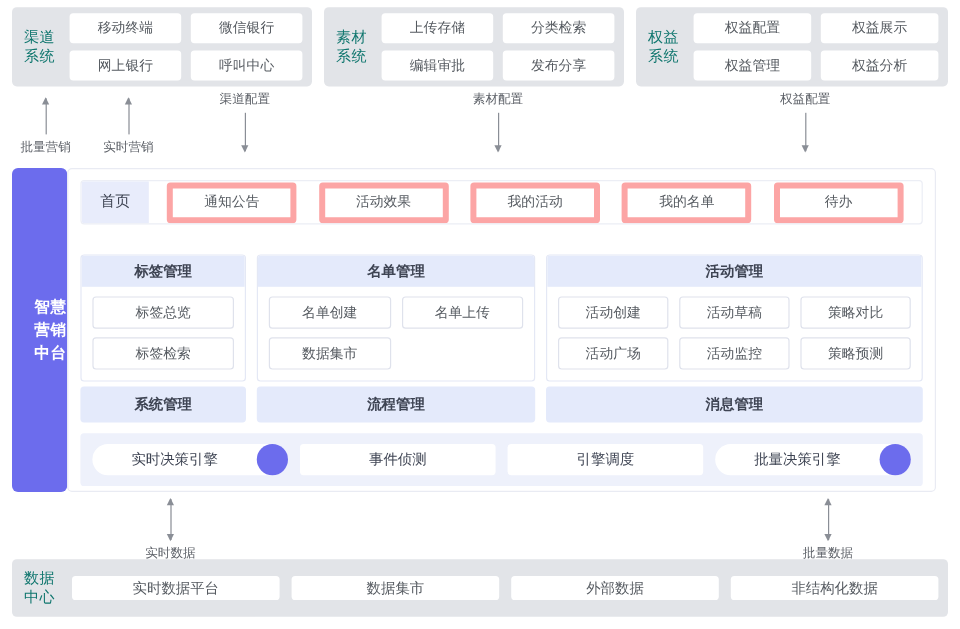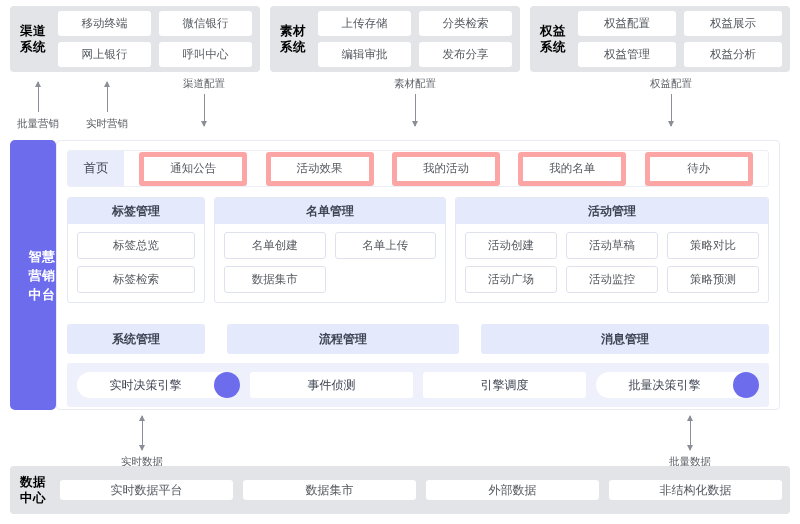--- a/index.html
+++ b/index.html
@@ -24,22 +24,22 @@
     display: flex;
     align-items: center;
     box-sizing: border-box;
   }
   .band-title {
     width: 46px;
     flex: 0 0 46px;
     text-align: center;
     font-size: 12.5px;
     line-height: 16px;
-    color: #000000;
-    font-weight: 700;
+    color: #0f766e;
+    font-weight: 400;
     letter-spacing: .5px;
   }
   .band-grid {
     flex: 1 1 auto;
     display: grid;
     gap: 6px 8px;
     padding: 7px 8px 7px 2px;
     box-sizing: border-box;
   }
   .white-chip {
@@ -167,21 +167,21 @@
     align-items: center;
     justify-content: center;
     font-size: 11.5px;
     color: #555a60;
   }
 
   
   #group-row {
     display: flex;
     gap: 9px;
-    margin-top: 10px;
+    margin-top: 25px;
   }
   .group-card {
     border: 1px solid #e4e8f5;
     border-radius: 3px;
     background: #fff;
     box-sizing: border-box;
     overflow: hidden;
   }
   .group-head {
     background: #e4eafb;
@@ -212,22 +212,22 @@
   #group-tag   { width: 138px; }
   #group-tag   .group-body { grid-template-columns: 1fr; }
   #group-list  { width: 232px; }
   #group-list  .group-body { grid-template-columns: 1fr 1fr; }
   #group-act   { flex: 1 1 auto; }
   #group-act   .group-body { grid-template-columns: 1fr 1fr 1fr; }
 
   
   #mgmt-row {
     display: flex;
-    gap: 22px;
-    margin-top: 21px;
+    gap: 9px;
+    margin-top: 4px;
   }
   .mgmt-bar {
     height: 30px;
     background: #e4eafb;
     border-radius: 3px;
     display: flex;
     align-items: center;
     justify-content: center;
     font-size: 12px;
     color: #3e4453;

